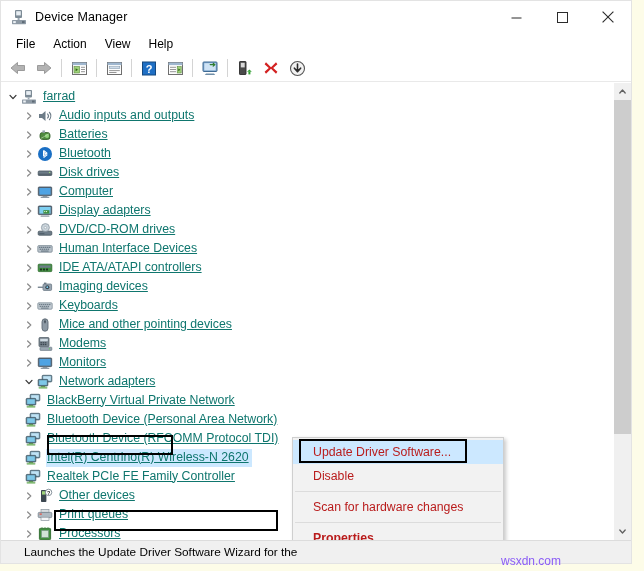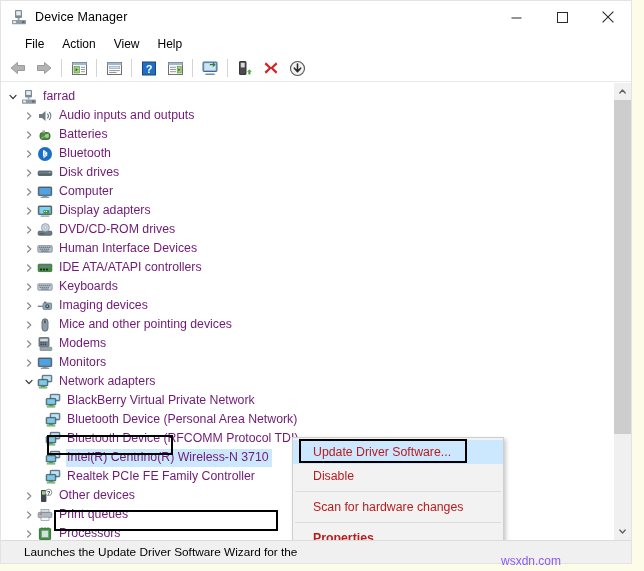--- a/index.html
+++ b/index.html
@@ -67,21 +67,21 @@
     justify-content: center;
   }
   .win-btn svg { display: block; }
 
   
   .menubar {
     height: 22px;
     display: flex;
     align-items: center;
     flex: none;
-    padding-left: 15px;
+    padding-left: 6px;
     background: #ffffff;
   }
   .menu-item {
     font-size: 12px;
     color: #000;
     padding: 2px 9px;
     line-height: 16px;
   }
 
   
@@ -123,23 +123,24 @@
     overflow: hidden;
     padding-top: 4px;
     background: #ffffff;
   }
 
   .row {
     height: 19px;
     display: flex;
     align-items: center;
     font-size: 12.3px;
-    color: #701a75;
+    color: #0f766e;
     position: relative;
     white-space: nowrap;
+    text-decoration: underline;
   }
   .row.selected .rowlabel {
     background: #cce8ff;
   }
   .twisty {
     width: 16px;
     height: 19px;
     display: flex;
     align-items: center;
     justify-content: center;
@@ -153,21 +154,21 @@
     margin-right: 5px;
     position: relative;
   }
   .rowlabel {
     padding: 1px 3px 2px 1px;
     line-height: 15px;
   }
 
   .d0 { padding-left: 4px; }
   .d1 { padding-left: 20px; }
-  .d2 { padding-left: 44px; }
+  .d2 { padding-left: 24px; }
 
   
   .annot {
     position: absolute;
     border: 2px solid #000;
     box-sizing: border-box;
     pointer-events: none;
   }
 
   
@@ -599,20 +600,38 @@
         </div>
 
         <div class="row d1">
           <span class="twisty">
             <svg width="10" height="10" viewBox="0 0 10 10">
                 <path d="M3.6 2 L6.8 5 L3.6 8" stroke="#8a8a8a" stroke-width="1.2" fill="none" stroke-linecap="round" stroke-linejoin="round"></path>
               </svg>
           </span>
           <span class="ricon">
             <svg width="16" height="16" viewBox="0 0 16 16">
+              <rect x="6" y="5" width="8.6" height="6.4" rx="1" fill="#9aa7b2" stroke="#6c7a85" stroke-width="0.8"></rect>
+              <circle cx="10.3" cy="8.2" r="2" fill="#394752"></circle>
+              <circle cx="10.3" cy="8.2" r="0.9" fill="#7fd0f2"></circle>
+              <rect x="0.8" y="7.6" width="5.2" height="1.3" fill="#6d7c88"></rect>
+              <rect x="7" y="3.6" width="2.4" height="1.5" fill="#6c7a85"></rect>
+            </svg>
+          </span>
+          <span class="rowlabel">Imaging devices</span>
+        </div>
+
+        <div class="row d1">
+          <span class="twisty">
+            <svg width="10" height="10" viewBox="0 0 10 10">
+                <path d="M3.6 2 L6.8 5 L3.6 8" stroke="#8a8a8a" stroke-width="1.2" fill="none" stroke-linecap="round" stroke-linejoin="round"></path>
+              </svg>
+          </span>
+          <span class="ricon">
+            <svg width="16" height="16" viewBox="0 0 16 16">
               <rect x="0.8" y="4.8" width="14.4" height="6.4" rx="1" fill="#c3ccd3" stroke="#828f99" stroke-width="0.8"></rect>
               <g fill="#717f8a">
                 <rect x="2" y="5.9" width="1.5" height="1.3"></rect>
                   <rect x="4" y="5.9" width="1.5" height="1.3"></rect>
                 <rect x="6" y="5.9" width="1.5" height="1.3"></rect>
                   <rect x="8" y="5.9" width="1.5" height="1.3"></rect>
                 <rect x="10" y="5.9" width="1.5" height="1.3"></rect>
                   <rect x="12" y="5.9" width="1.5" height="1.3"></rect>
                 <rect x="2.6" y="7.8" width="1.5" height="1.3"></rect>
                   <rect x="4.6" y="7.8" width="1.5" height="1.3"></rect>
@@ -627,38 +646,20 @@
         </div>
 
         <div class="row d1">
           <span class="twisty">
             <svg width="10" height="10" viewBox="0 0 10 10">
                 <path d="M3.6 2 L6.8 5 L3.6 8" stroke="#8a8a8a" stroke-width="1.2" fill="none" stroke-linecap="round" stroke-linejoin="round"></path>
               </svg>
           </span>
           <span class="ricon">
             <svg width="16" height="16" viewBox="0 0 16 16">
-              <rect x="6" y="5" width="8.6" height="6.4" rx="1" fill="#9aa7b2" stroke="#6c7a85" stroke-width="0.8"></rect>
-              <circle cx="10.3" cy="8.2" r="2" fill="#394752"></circle>
-              <circle cx="10.3" cy="8.2" r="0.9" fill="#7fd0f2"></circle>
-              <rect x="0.8" y="7.6" width="5.2" height="1.3" fill="#6d7c88"></rect>
-              <rect x="7" y="3.6" width="2.4" height="1.5" fill="#6c7a85"></rect>
-            </svg>
-          </span>
-          <span class="rowlabel">Imaging devices</span>
-        </div>
-
-        <div class="row d1">
-          <span class="twisty">
-            <svg width="10" height="10" viewBox="0 0 10 10">
-                <path d="M3.6 2 L6.8 5 L3.6 8" stroke="#8a8a8a" stroke-width="1.2" fill="none" stroke-linecap="round" stroke-linejoin="round"></path>
-              </svg>
-          </span>
-          <span class="ricon">
-            <svg width="16" height="16" viewBox="0 0 16 16">
               <rect x="5" y="1.8" width="6" height="12.4" rx="3" fill="#8e9aa5" stroke="#5d6a74" stroke-width="0.9"></rect>
               <line x1="8" y1="2.2" x2="8" y2="6.6" stroke="#5d6a74" stroke-width="0.8"></line>
               <rect x="7.3" y="3.4" width="1.4" height="2.4" rx="0.6" fill="#3c4750"></rect>
             </svg>
           </span>
           <span class="rowlabel">Mice and other pointing devices</span>
         </div>
 
         <div class="row d1">
           <span class="twisty">
@@ -767,21 +768,21 @@
           <span class="ricon">
             <svg width="16" height="16" viewBox="0 0 16 16">
               <rect x="5.2" y="1.3" width="9.6" height="6.6" rx="0.8" fill="#6d8e9e" stroke="#46606e" stroke-width="0.8"></rect>
               <rect x="6.2" y="2.2" width="7.6" height="4.6" fill="#bfe3f5"></rect>
               <rect x="1.2" y="5.4" width="9.6" height="6.6" rx="0.8" fill="#5b7f91" stroke="#3c5663" stroke-width="0.8"></rect>
               <rect x="2.2" y="6.3" width="7.6" height="4.6" fill="#7ec8e8"></rect>
               <rect x="3.8" y="12.2" width="4.4" height="1" fill="#4b8a3c"></rect>
               <rect x="1.6" y="13.2" width="8.8" height="1.2" rx="0.4" fill="#63a84f"></rect>
             </svg>
           </span>
-          <span class="rowlabel">Intel(R) Centrino(R) Wireless-N 3710</span>
+          <span class="rowlabel">Intel(R) Centrino(R) Wireless-N 2620</span>
         </div>
 
         <div class="row d2">
           <span class="ricon">
             <svg width="16" height="16" viewBox="0 0 16 16">
               <rect x="5.2" y="1.3" width="9.6" height="6.6" rx="0.8" fill="#6d8e9e" stroke="#46606e" stroke-width="0.8"></rect>
               <rect x="6.2" y="2.2" width="7.6" height="4.6" fill="#bfe3f5"></rect>
               <rect x="1.2" y="5.4" width="9.6" height="6.6" rx="0.8" fill="#5b7f91" stroke="#3c5663" stroke-width="0.8"></rect>
               <rect x="2.2" y="6.3" width="7.6" height="4.6" fill="#7ec8e8"></rect>
               <rect x="3.8" y="12.2" width="4.4" height="1" fill="#4b8a3c"></rect>

